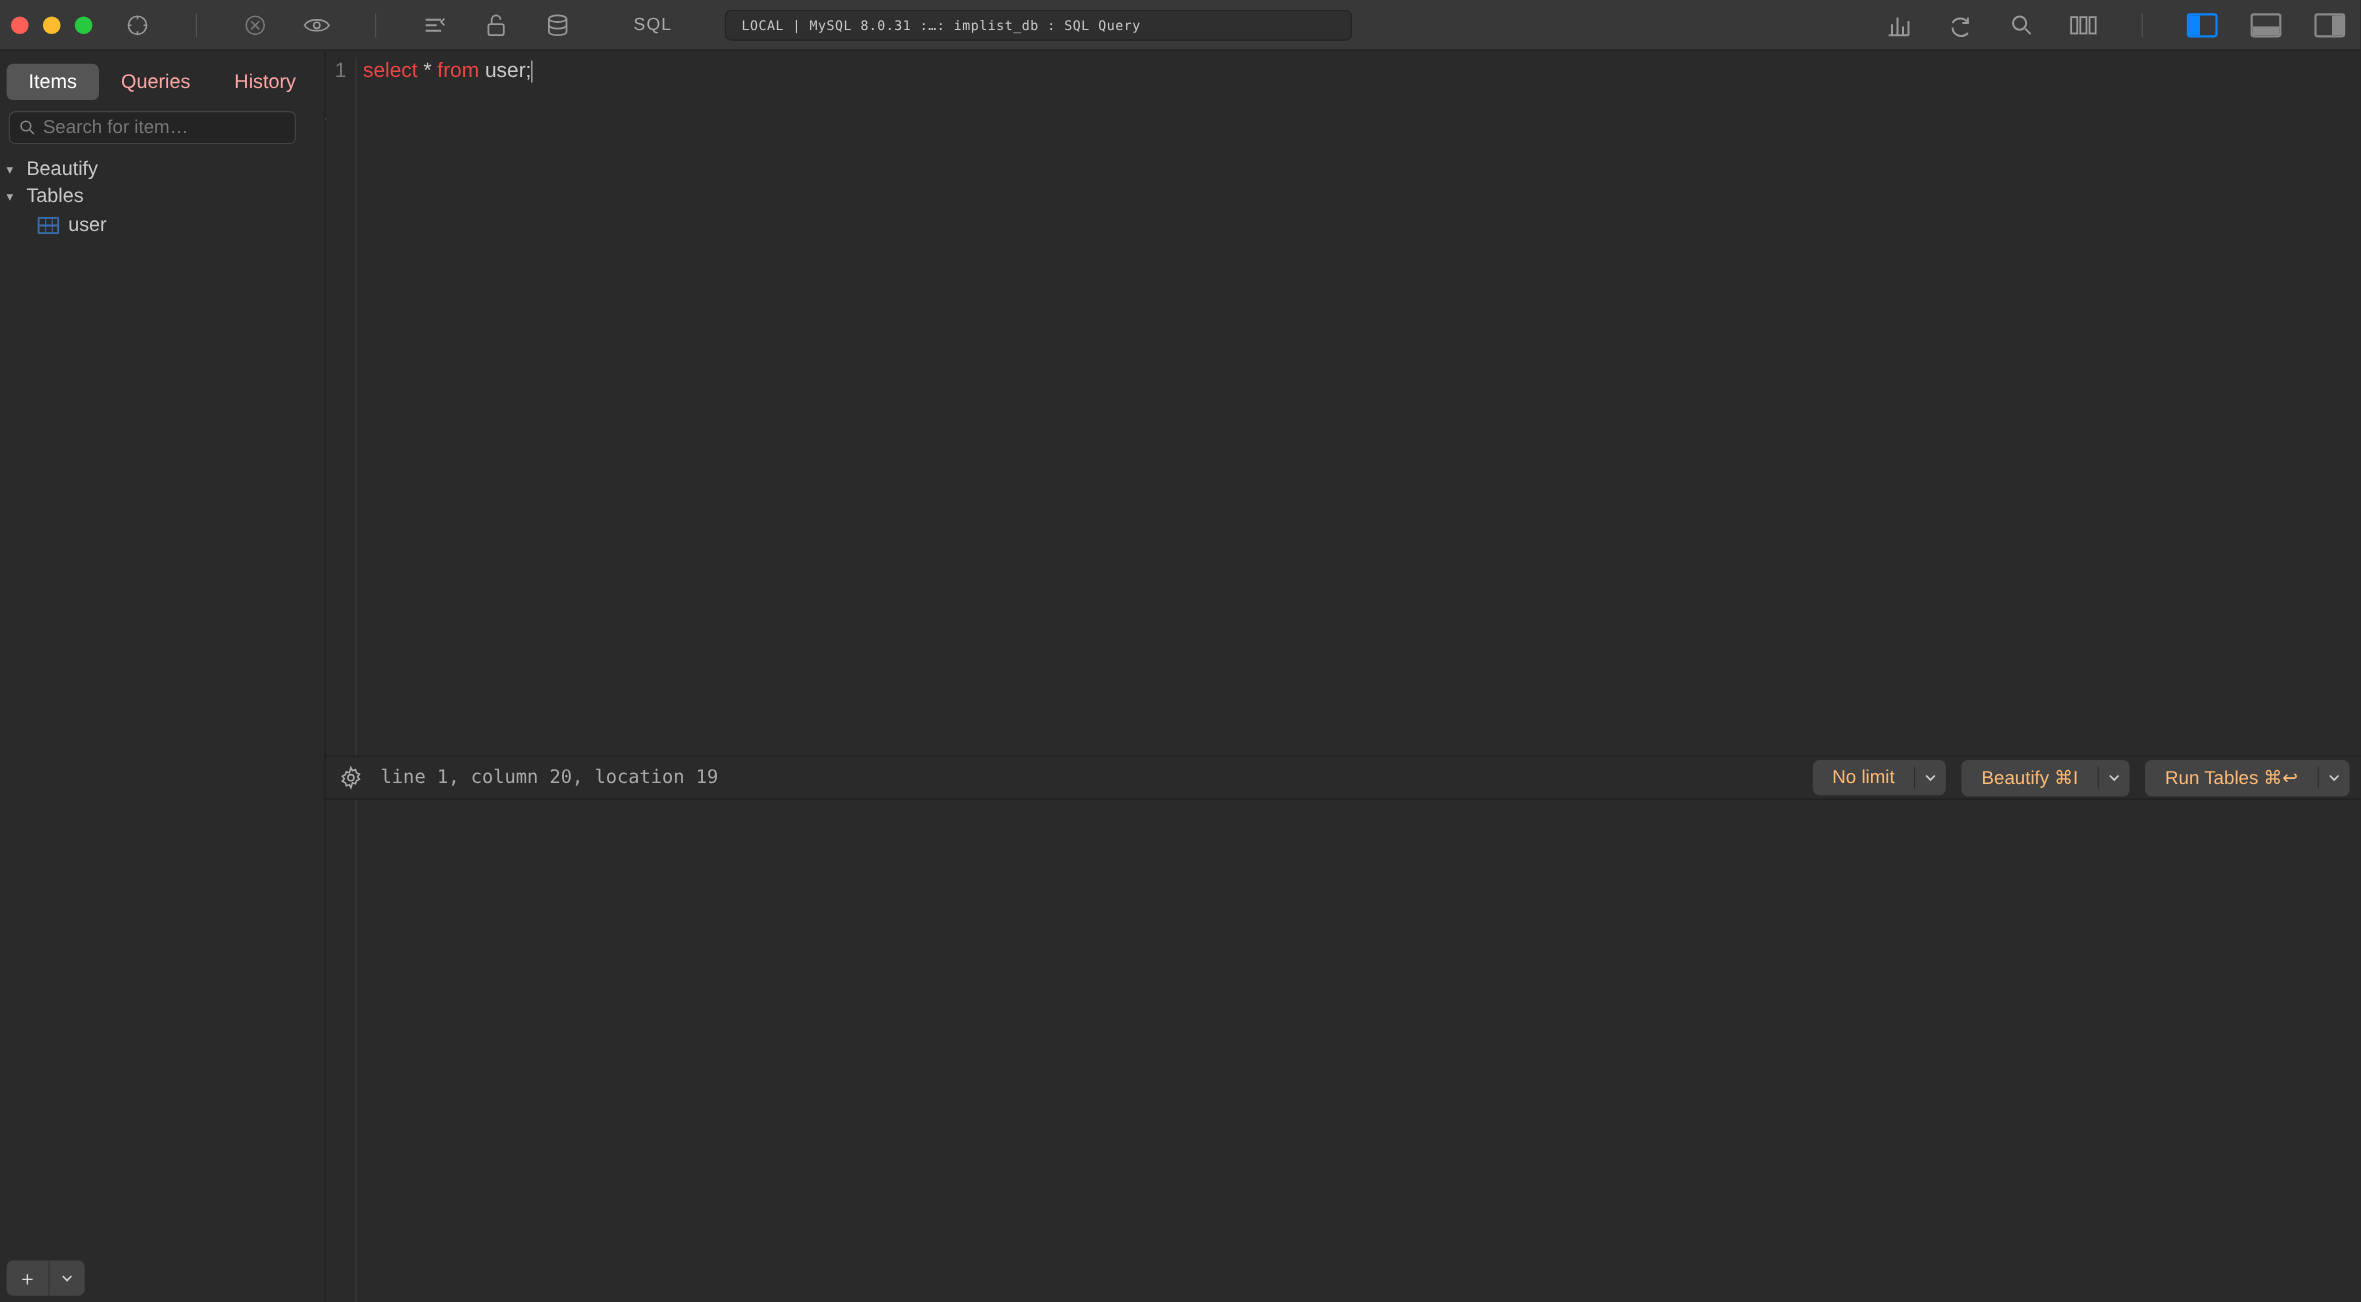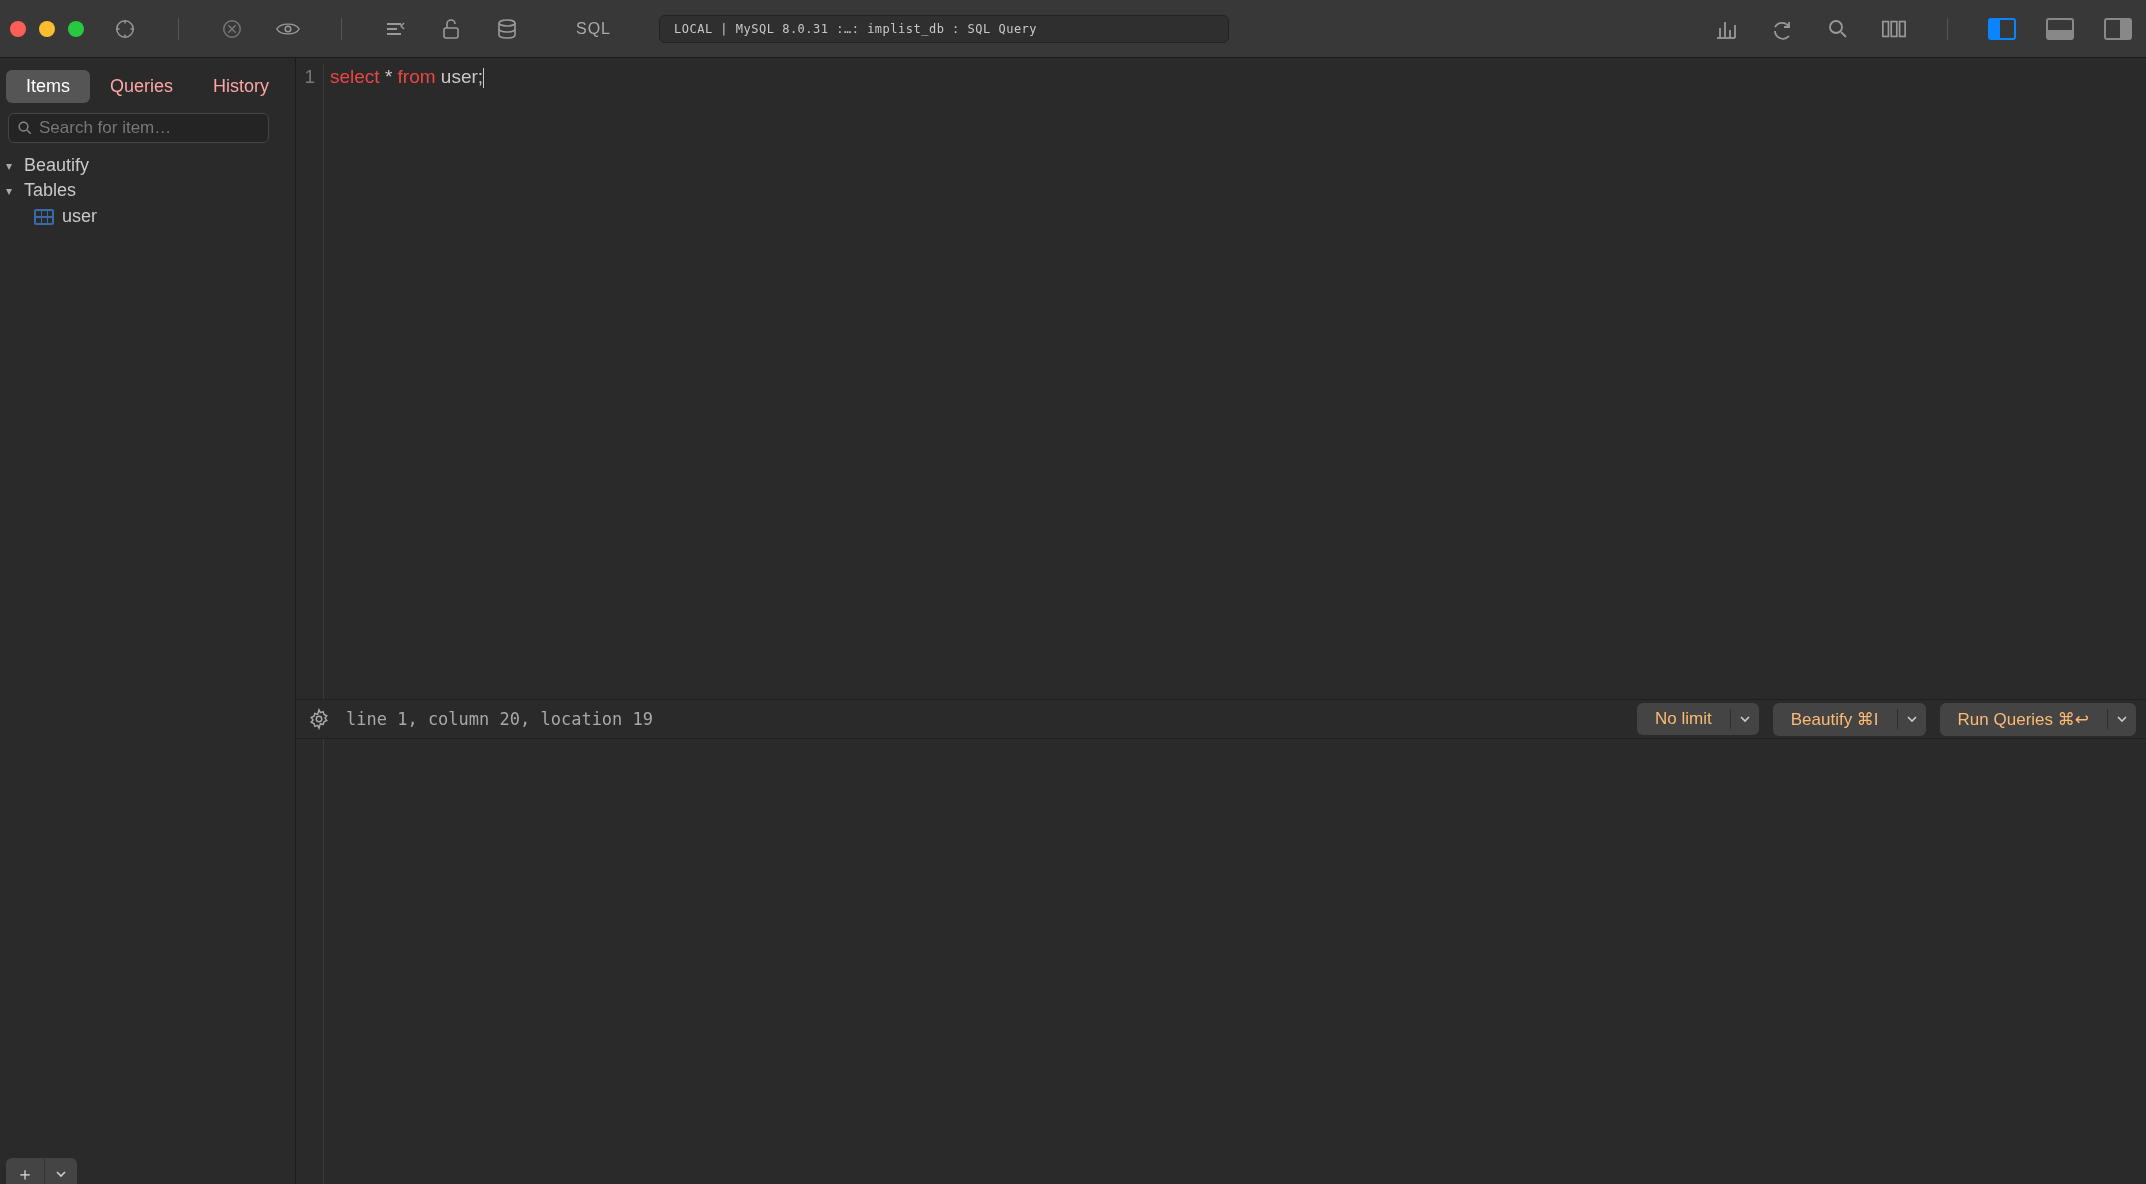--- a/index.html
+++ b/index.html
@@ -9,21 +9,21 @@
       font-family: -apple-system, BlinkMacSystemFont, "Segoe UI", sans-serif;
     }
     body {
       width: 2146px;
       height: 1184px;
       background: #2a2a2a;
       color: #c8c8c8;
       overflow: hidden;
     }
     .titlebar {
-      height: 58px;
+      height: 46px;
       background: #383838;
       display: flex;
       align-items: center;
       padding: 0 10px;
       border-bottom: 1px solid #1a1a1a;
       position: relative;
     }
     .traffic-lights {
       display: flex;
       gap: 13px;
@@ -455,21 +455,21 @@
       </div>
       <div class="sb-btn">
         <span class="label">Beautify ⌘I</span>
         <span class="dd">
           <svg width="12" height="8" viewBox="0 0 12 8" fill="none" stroke="#ccc" stroke-width="1.6">
               <path d="M2 2l4 4 4-4"></path>
             </svg>
         </span>
       </div>
       <div class="sb-btn">
-        <span class="label">Run Queries ⌘↩</span>
+        <span class="label">Run Tables ⌘↩</span>
         <span class="dd">
           <svg width="12" height="8" viewBox="0 0 12 8" fill="none" stroke="#ccc" stroke-width="1.6">
               <path d="M2 2l4 4 4-4"></path>
             </svg>
         </span>
       </div>
     </div>
   </div>
 </div>
 

